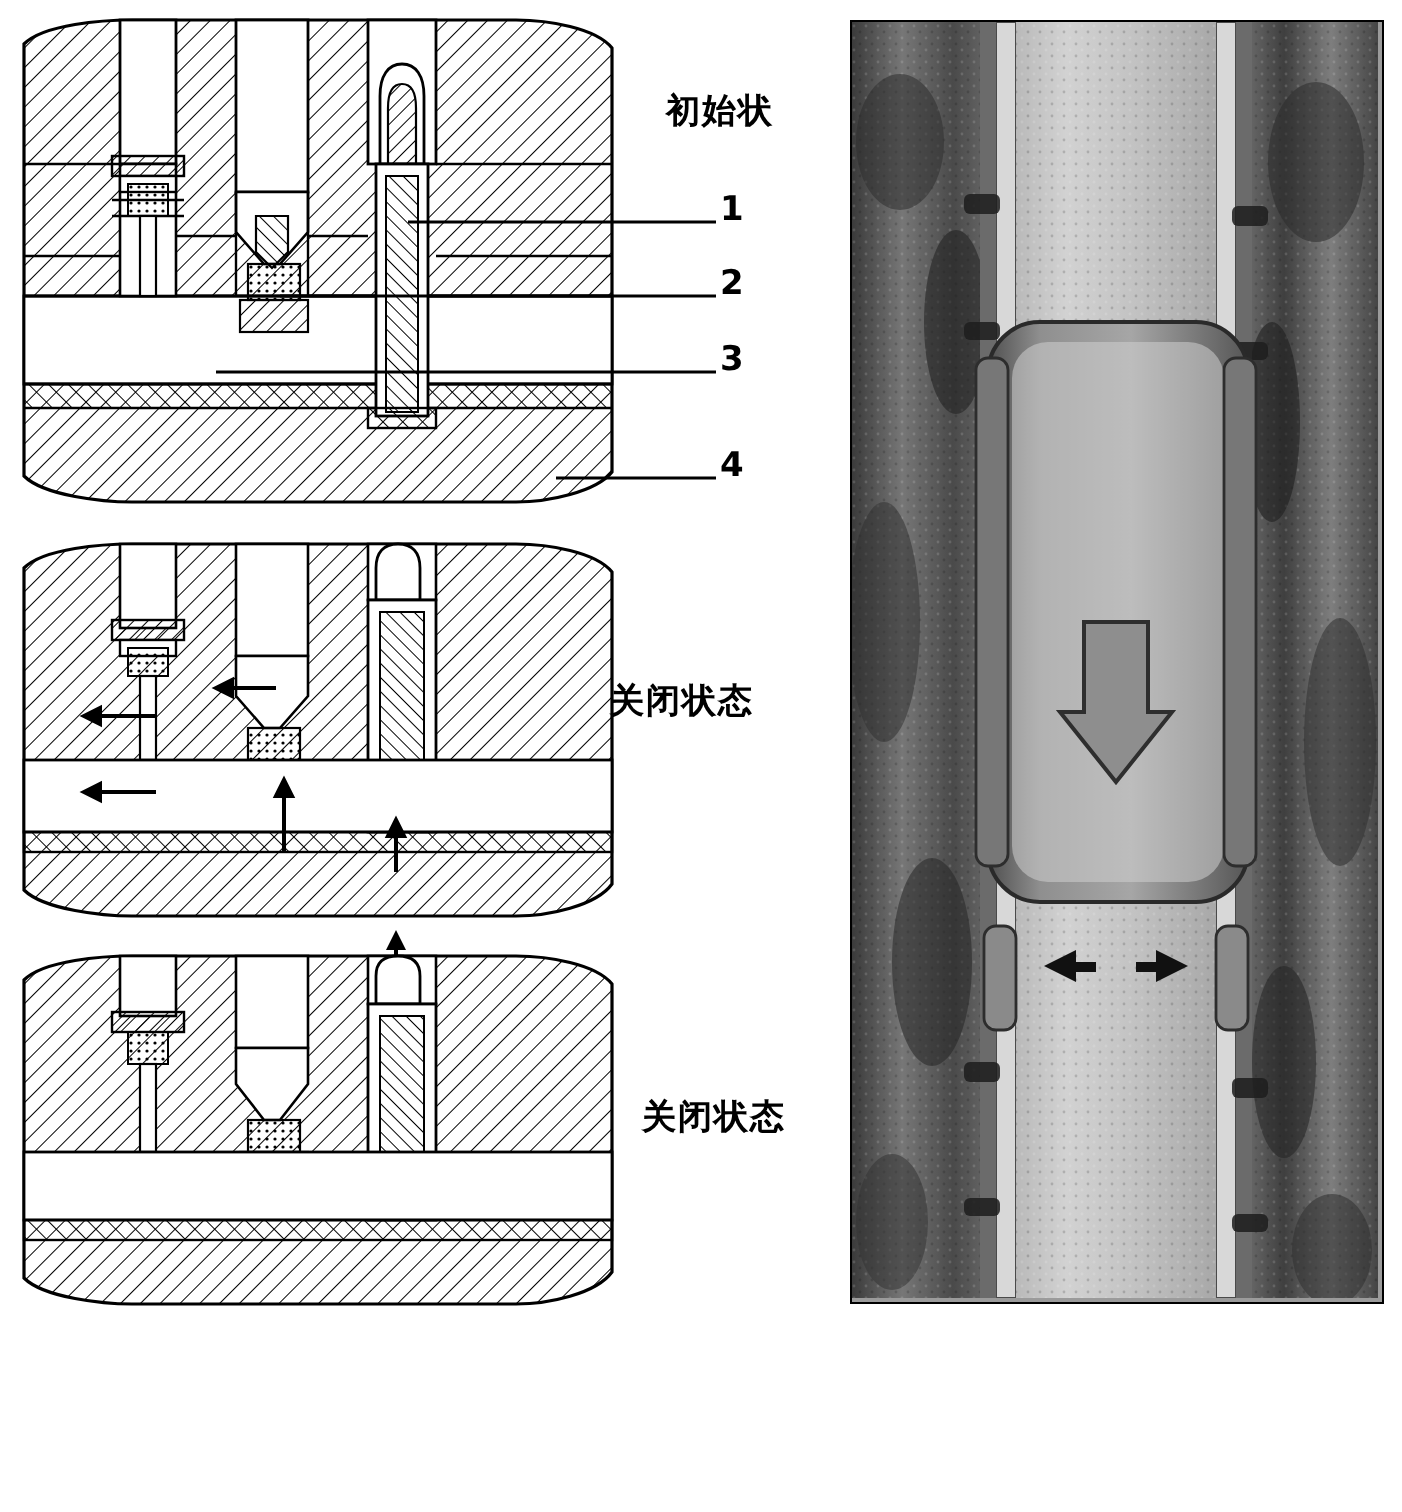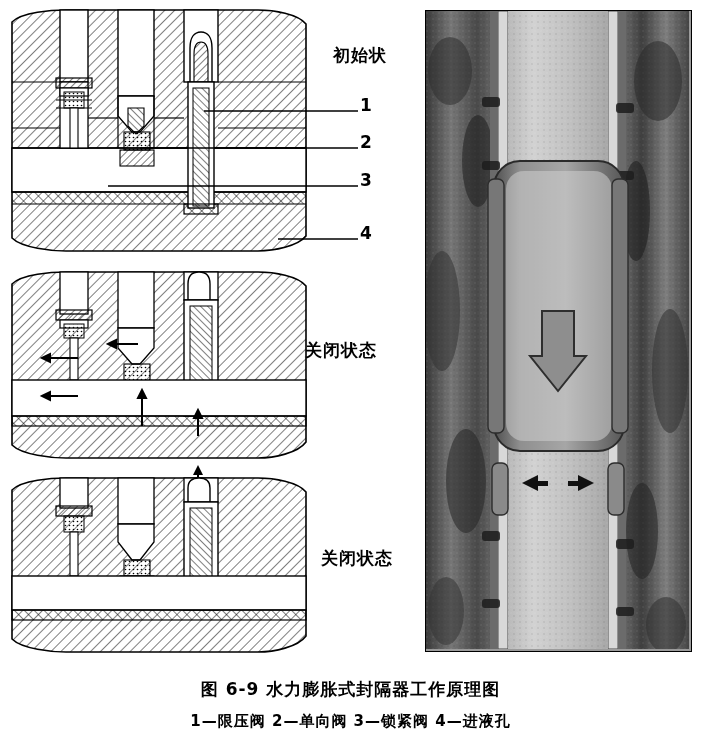--- a/index.html
+++ b/index.html
@@ -280,16 +280,14 @@
 
       <g fill="#111">
         <polygon points="96,472 112,464 112,480"></polygon>
         <rect x="110" y="470" width="12" height="5"></rect>
         <polygon points="168,472 152,464 152,480"></polygon>
         <rect x="142" y="470" width="12" height="5"></rect>
       </g>
     </svg>
   </div>
 
-  <div class="caption main">图 6-9  水力膨胀式封隔器工作原理图</div>
-  <div class="caption sub">1—限压阀   2—单向阀   3—锁紧阀   4—进液孔</div>
 
 </div>
 
 </body></html>

